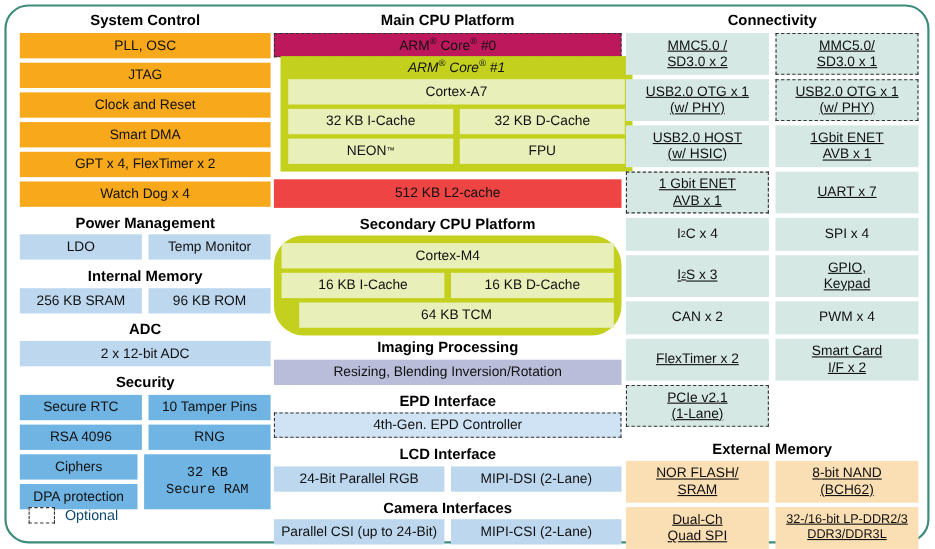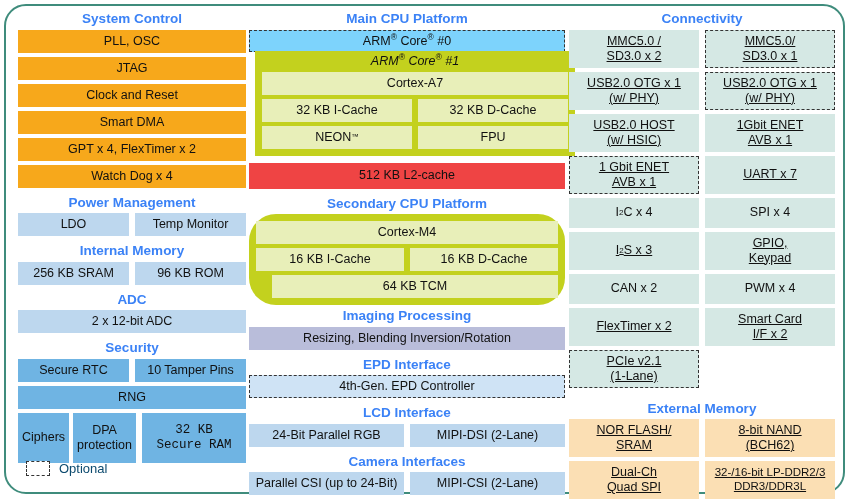--- a/index.html
+++ b/index.html
@@ -27,21 +27,21 @@
   .col{position:absolute;top:0;box-sizing:border-box;}
   #col-left{left:18px;width:228px;}
   #col-mid{left:249px;width:316px;}
   #col-right{left:569px;width:266px;}
 
   .grp{margin:0;}
   .grp-title{
     text-align:center;
     font-weight:bold;
     font-size:13.5px;
-    color:#3b82f6;
+    color:#000000;
     line-height:1.15;
     padding:3px 0 3px 0;
     white-space:nowrap;
   }
 
   .row{
     display:flex;
     gap:6px;
     margin-bottom:4px;
   }
@@ -76,21 +76,21 @@
     background:#d5e8e4;
   }
   .dashed.c-blue-lt{background:#cfe3f5;}
 
   
   .cpu-wrap{position:relative;}
   .core0{
     position:relative;
     box-sizing:border-box;
     border:1.6px dashed #333333;
-    background:#7dd3fc;
+    background:#be185d;
     padding:2px 4px 0 4px;
     margin-bottom:0;
   }
   .core0-label{
     text-align:center;font-size:12.5px;color:#111;line-height:1.2;
     padding:1px 0 2px 0;
   }
   .core1{
     position:relative;
     left:6px;
@@ -130,21 +130,21 @@
     border:1.6px dashed #333333;
     background:#ffffff;
     box-sizing:border-box;
   }
   .legend-label{font-size:13px;color:#0c4a6e;}
 
   
   .span2{
     min-height:50px;
   }
-  .stackcol{display:flex;flex-direction:row;gap:4px;flex:1 1 0;}
+  .stackcol{display:flex;flex-direction:column;gap:4px;flex:1 1 0;}
 </style>
 </head>
 <body>
 
 <div id="chip">
   <div class="chip-border"></div>
 
   <div class="col" id="col-left" style="top:8px;">
 
     <div class="grp">
@@ -192,20 +192,21 @@
       </div>
     </div>
 
     <div class="grp">
       <div class="grp-title">Security</div>
       <div class="row">
         <div class="cell c-blue-md">Secure RTC</div>
         <div class="cell c-blue-md">10 Tamper Pins</div>
       </div>
       <div class="row">
+        <div class="cell c-blue-md">RSA 4096</div>
         <div class="cell c-blue-md">RNG</div>
       </div>
       <div class="row" style="align-items:stretch;">
         <div class="stackcol">
           <div class="cell c-blue-md">Ciphers</div>
           <div class="cell c-blue-md">DPA protection</div>
         </div>
         <div class="cell c-blue-md span2">
           <span style="display:block;font-family:Liberation Mono, monospace;">
             <span>32 KB</span><br>

